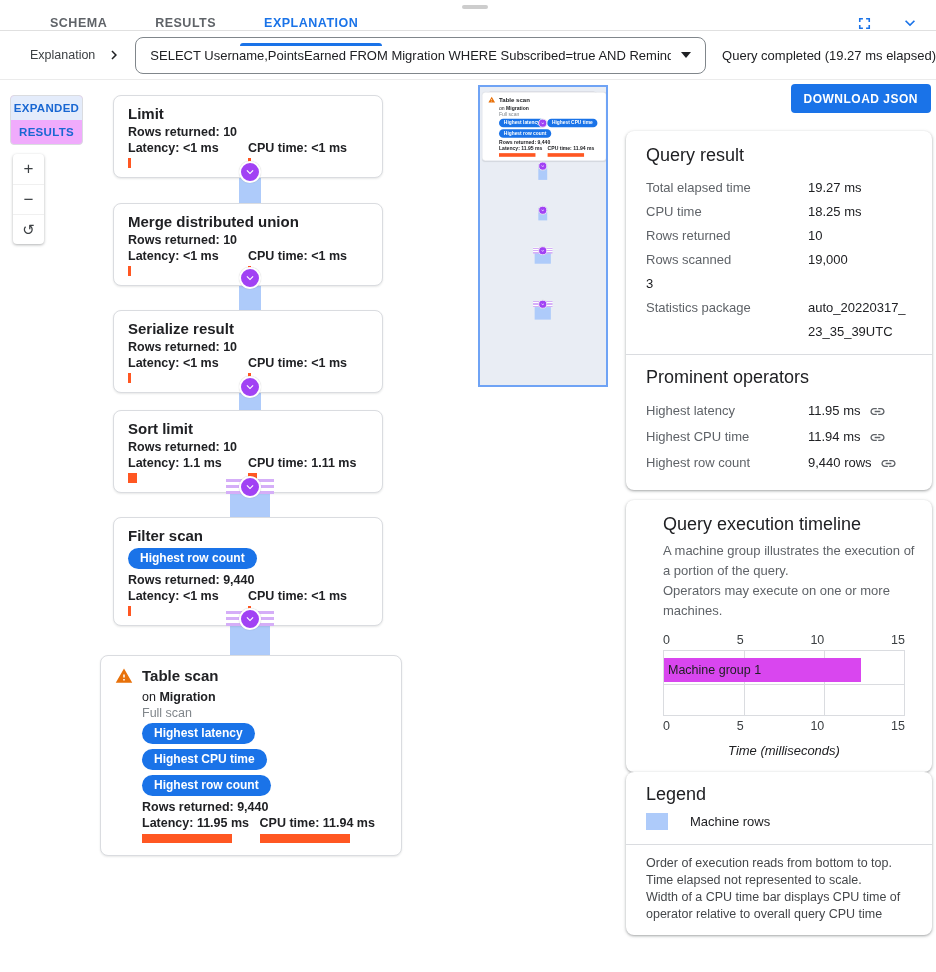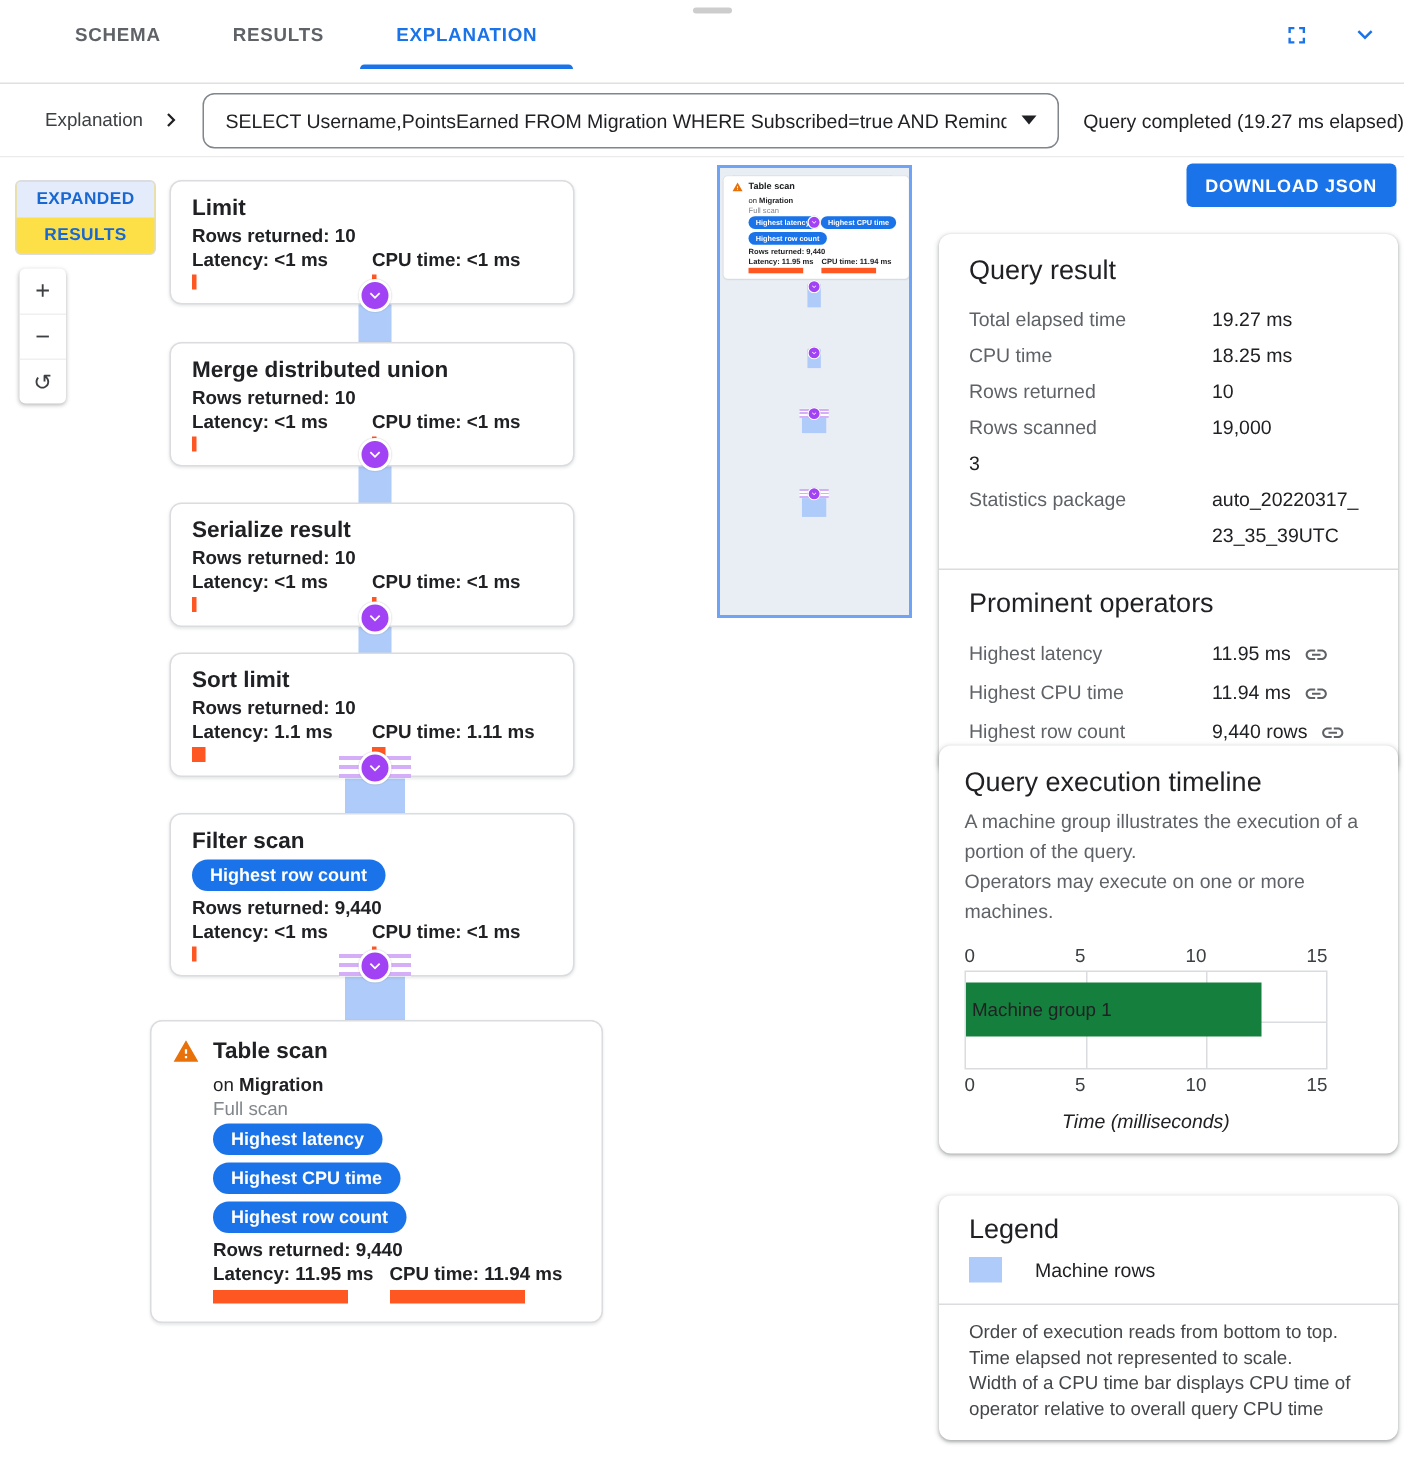--- a/index.html
+++ b/index.html
@@ -4,21 +4,21 @@
 <style>
   * { margin:0; padding:0; box-sizing:border-box; }
   html,body { width:936px; height:972px; }
   body {
     font-family:"Liberation Sans","DejaVu Sans",sans-serif;
     background:#fff; color:#202124; position:relative; overflow:hidden;
     -webkit-font-smoothing:antialiased;
   }
 
   
-  .topbar { position:relative; height:56px; border-bottom:1px solid #e0e0e0; background:#fff; }
+  .topbar { position:relative; height:31px; border-bottom:1px solid #e0e0e0; background:#fff; }
   .drag-handle { position:absolute; left:462px; top:5px; width:26px; height:4px; background:#cdcdcd; border-radius:2px; }
   .tabs { position:absolute; left:26px; top:0; height:46px; display:flex; }
   .tab { position:relative; padding:0 24px; height:46px; display:flex; align-items:center;
          font-size:12.5px; font-weight:700; letter-spacing:.5px; color:#5f6368; cursor:pointer; }
   .tab.active { color:#1a73e8; }
   .tab.active::after { content:""; position:absolute; left:0; right:0; bottom:0; height:3px; background:#1a73e8; border-radius:3px 3px 0 0; }
   .topbar-icons { position:absolute; right:16px; top:13px; display:flex; gap:26px; align-items:center; }
   .icon-btn { width:20px; height:20px; cursor:pointer; display:flex; align-items:center; justify-content:center; }
 
   
@@ -29,22 +29,22 @@
                   display:flex; align-items:center; padding:0 14px; font-size:13px; color:#202124;
                   background:#fff; cursor:pointer; overflow:hidden; }
   .query-select-text { white-space:nowrap; overflow:hidden; flex:1; }
   .caret-down { width:0; height:0; border-left:5px solid transparent; border-right:5px solid transparent;
                 border-top:6px solid #202124; margin-left:10px; flex-shrink:0; }
   .query-status { margin-left:16px; font-size:13px; color:#202124; white-space:nowrap; }
 
   
   .main { position:relative; height:877px; background:#fff; }
 
-  .view-toggle { position:absolute; left:10px; top:15px; width:94px; border:1px solid #dadce0; border-radius:4px;
-                 overflow:hidden; background:#fde047; }
+  .view-toggle { position:absolute; left:10px; top:15px; width:73px; border:1px solid #dadce0; border-radius:4px;
+                 overflow:hidden; background:#f0abfc; }
   .vt-item { height:24px; display:flex; align-items:center; justify-content:center; font-size:11.5px;
              font-weight:700; color:#1967d2; letter-spacing:.3px; cursor:pointer; }
   .vt-item.selected { background:#e4ecfb; }
 
   .zoom-card { position:absolute; left:13px; top:74px; width:31px; border-radius:4px; background:#fff;
                box-shadow:0 1px 3px rgba(60,64,67,.4); overflow:hidden; }
   .zoom-btn { height:30px; display:flex; align-items:center; justify-content:center; font-size:17px;
               color:#3c4043; cursor:pointer; }
   .zoom-btn + .zoom-btn { border-top:1px solid #f0f0f0; }
   .zoom-btn.reset { font-size:15px; }
@@ -88,41 +88,41 @@
   #minimap-content > .flow { position:absolute; left:2px; top:5px; transform:scale(0.405); transform-origin:0 0; }
 
   
   .right-panel { position:absolute; left:626px; top:0; width:310px; height:877px; }
   .download-btn { position:absolute; top:4px; right:5px; height:29px; background:#1a73e8; color:#fff; border:none;
                   border-radius:4px; font-size:12px; font-weight:700; letter-spacing:.5px; padding:0 13px;
                   font-family:inherit; cursor:pointer; }
   .card { position:absolute; left:0; width:306px; background:#fff; border-radius:8px;
           box-shadow:0 1px 2px rgba(60,64,67,.3),0 1px 3px 1px rgba(60,64,67,.15); }
   #card-summary { top:51px; }
-  #card-timeline { top:392px; }
+  #card-timeline { top:420px;padding-left:20px; }
   #card-legend { top:692px; }
   .card-section { padding:14px 20px 10px; }
   .card-title { font-size:18px; font-weight:400; color:#202124; margin-bottom:10px; }
   .kv-row { display:flex; font-size:13px; line-height:24px; }
   .kv-label { width:162px; color:#5f6368; flex-shrink:0; }
   .kv-value { color:#202124; flex:1; word-break:break-all; }
   .divider { border-top:1px solid #dadce0; }
   .op-section { padding:12px 20px 14px; }
   .op-row { display:flex; font-size:13px; line-height:26px; align-items:center; }
   .op-value { display:flex; align-items:center; gap:8px; color:#202124; }
   .link-icon { width:17px; height:17px; cursor:pointer; display:flex; align-items:center; }
 
   .tl-section { padding:14px 17px 14px; }
   .tl-desc { font-size:13px; color:#5f6368; line-height:20px; }
   .tl-chart { margin-top:12px; width:242px; }
   .tl-ticks { display:flex; justify-content:space-between; font-size:12.5px; color:#3c4043; line-height:14px; }
   .tl-plot { position:relative; height:66px; border:1px solid #dadce0; margin:3px 0; }
   .vline { position:absolute; top:0; bottom:0; width:1px; background:#dadce0; }
   .hline { position:absolute; left:0; right:0; top:33px; height:1px; background:#dadce0; }
-  .tl-bar { position:absolute; left:0; top:7px; height:36px; background:#15803d; display:flex; align-items:center;
+  .tl-bar { position:absolute; left:0; top:7px; height:24px; background:#d946ef; display:flex; align-items:center;
             padding-left:4px; font-size:12.5px; color:#202124; white-space:nowrap; overflow:hidden; }
   .tl-xlabel { text-align:center; width:242px; font-style:italic; font-size:13px; color:#202124; margin-top:10px; }
 
   .lg-section { padding:12px 20px 6px; }
   .lg-title { font-size:18px; font-weight:400; margin-bottom:6px; }
   .legend-item { display:flex; align-items:center; gap:22px; margin:8px 0; font-size:13px; color:#202124; }
   .swatch { width:22px; height:17px; flex-shrink:0; }
   .swatch.solid { background:#aecbfa; }
   .swatch.striped { background:repeating-linear-gradient(180deg,#6b8dad 0 3px,#bcd5fa 3px 6px); }
   .lg-notes { padding:10px 20px 12px; }

